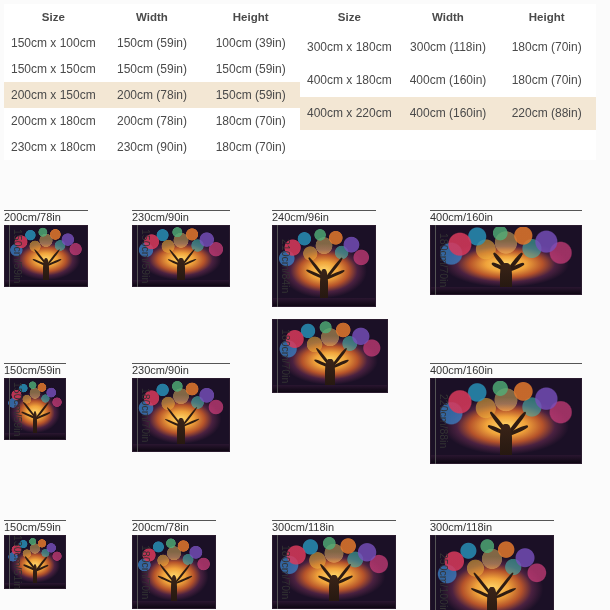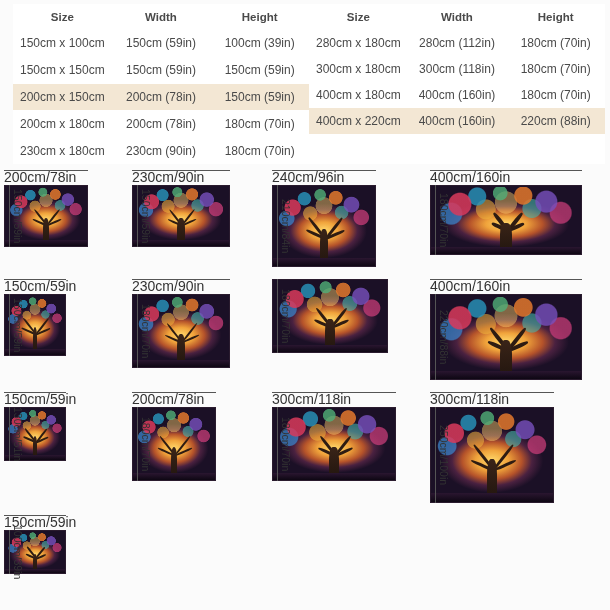--- a/index.html
+++ b/index.html
@@ -7,21 +7,21 @@
     width:610px;height:610px;
     background:#fbfbfb;
     font-family:"Liberation Sans", sans-serif;
     font-size:11px;
     color:#3a3a3a;
     overflow:hidden;
     position:relative;
   }
   .tables{
     display:flex;
-    padding:4px 4px 0 13px;
+    padding:4px 4px 0 4px;
     box-sizing:border-box;
   }
   table{
     border-collapse:collapse;
     table-layout:fixed;
   }
   table.t-left{width:296px;}
   table.t-right{width:296px;}
   th{
     font-size:11.5px;
@@ -48,25 +48,26 @@
   }
   .row{
     display:flex;
     align-items:flex-start;
   }
   .cell{
     position:relative;
     box-sizing:border-box;
   }
   .lbl-top{
-    font-size:14px;
+    font-size:11px;
     color:#333;
     margin-bottom:2px;
     white-space:nowrap;
     line-height:11px;
+    margin-top:44px;
   }
   .art-wrap{
     position:relative;
     display:inline-block;
   }
   .art{
     position:relative;
     overflow:hidden;
     background:#120b16;
     border:1px solid #2a1b2e;
@@ -175,25 +176,20 @@
   <table class="t-right">
     <thead>
       <tr>
         <th>Size</th>
         <th>Width</th>
         <th>Height</th>
       </tr>
     </thead>
     <tbody id="right-body">
         <tr class="plain">
-          <td>280cm x 180cm</td>
-          <td>280cm (112in)</td>
-          <td>180cm (70in)</td>
-        </tr>
-        <tr class="plain">
           <td>300cm x 180cm</td>
           <td>300cm (118in)</td>
           <td>180cm (70in)</td>
         </tr>
         <tr class="plain">
           <td>400cm x 180cm</td>
           <td>400cm (160in)</td>
           <td>180cm (70in)</td>
         </tr>
         <tr class="alt">

